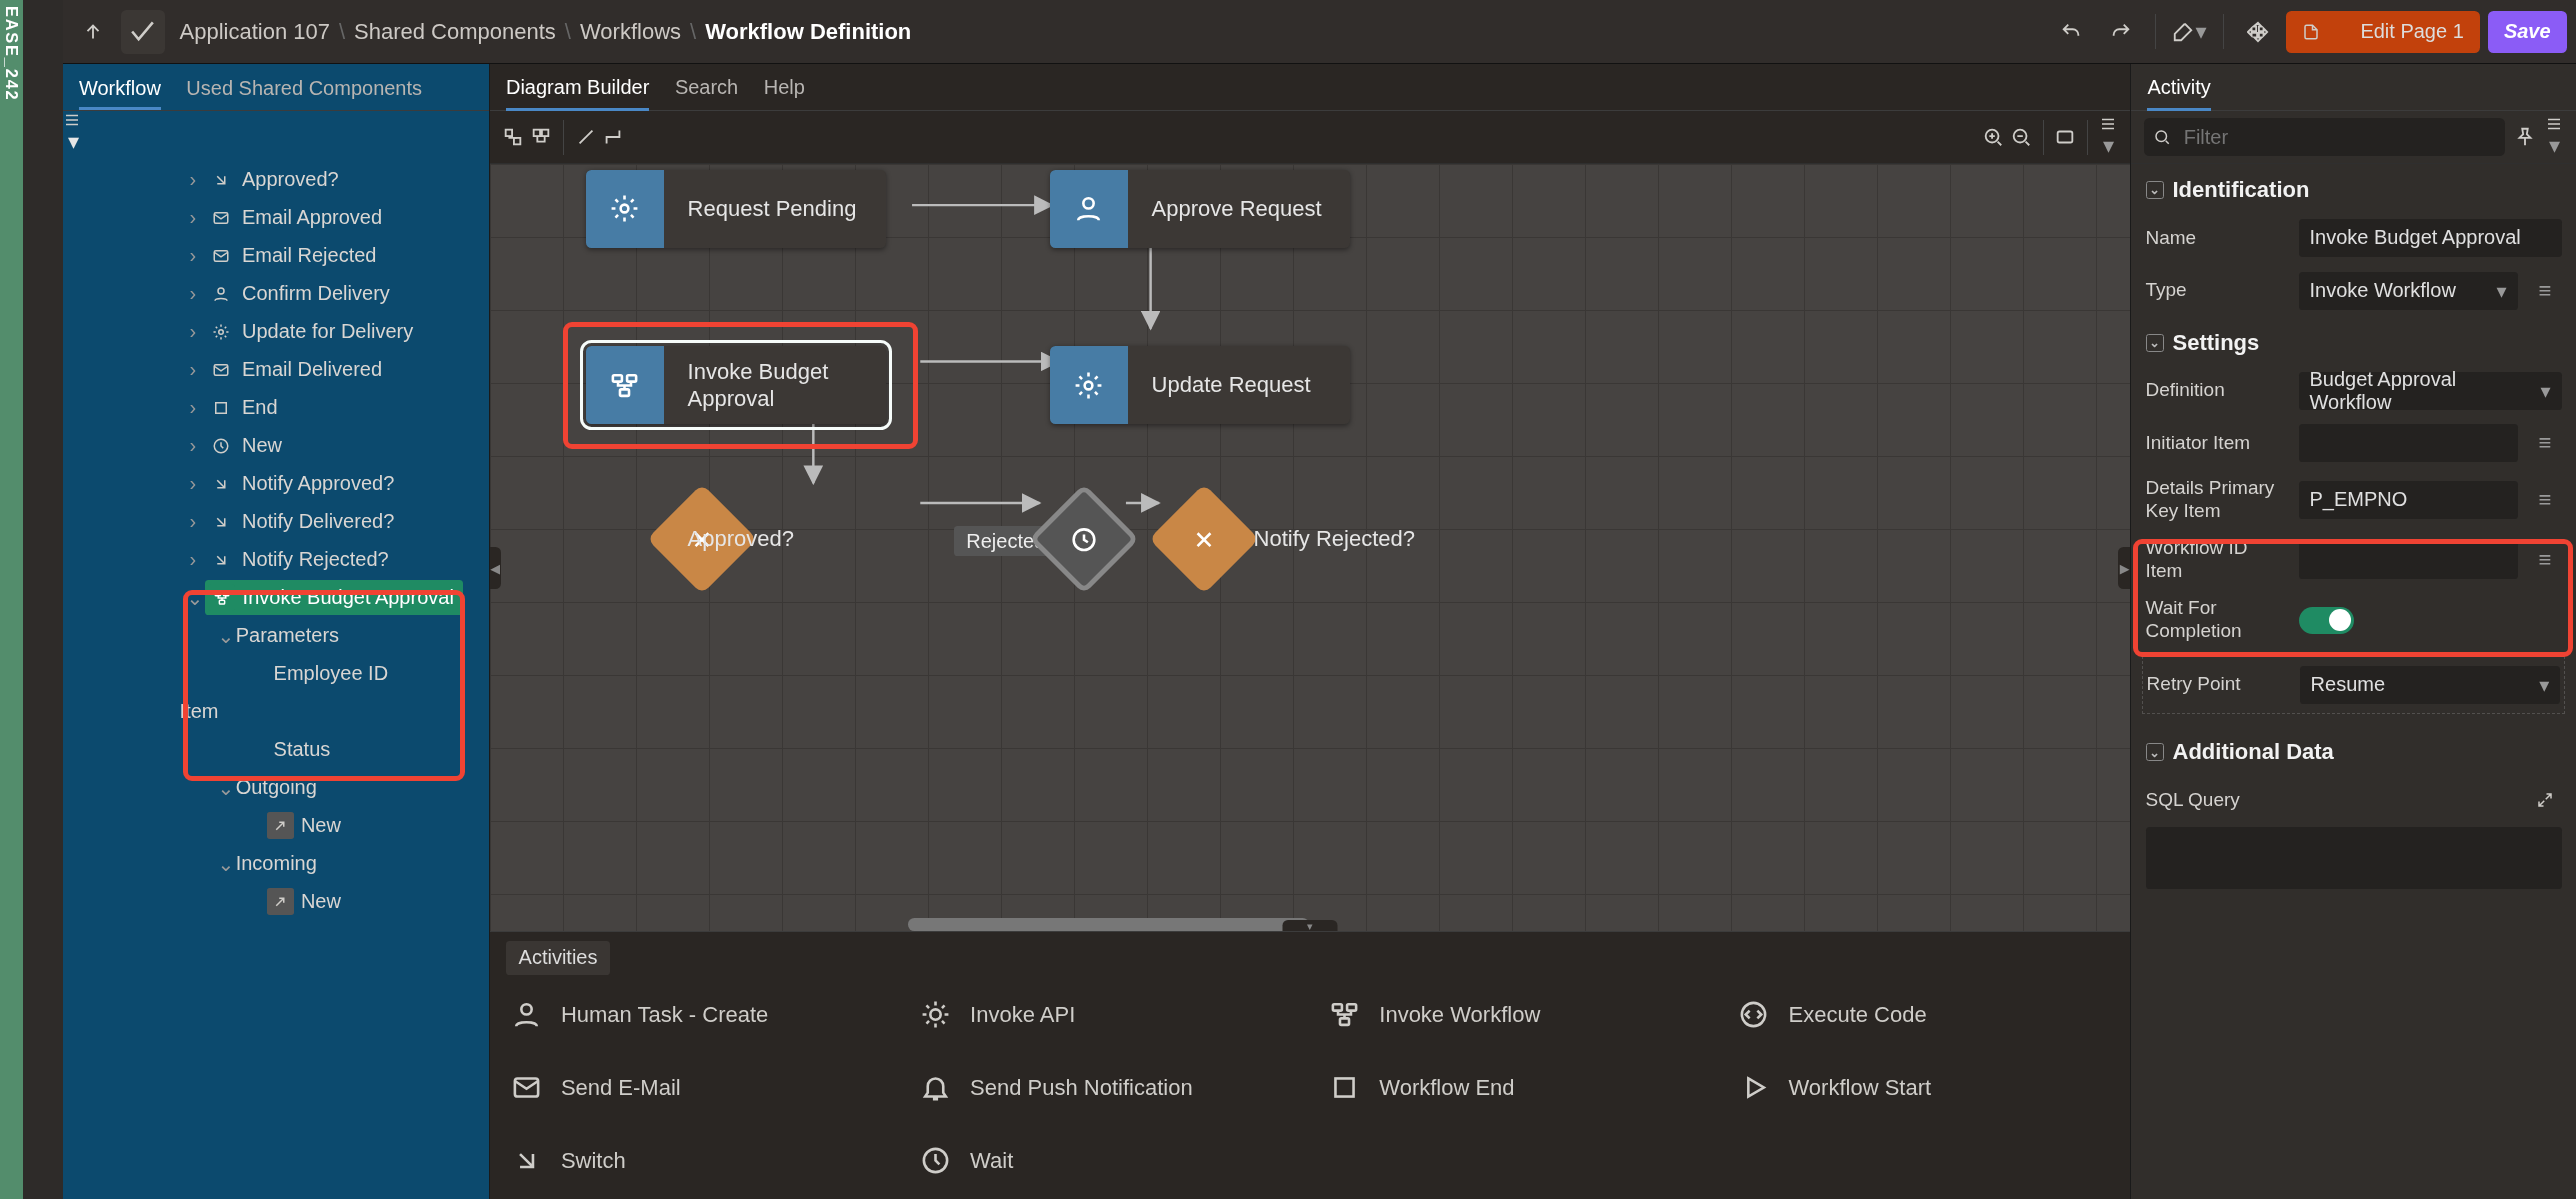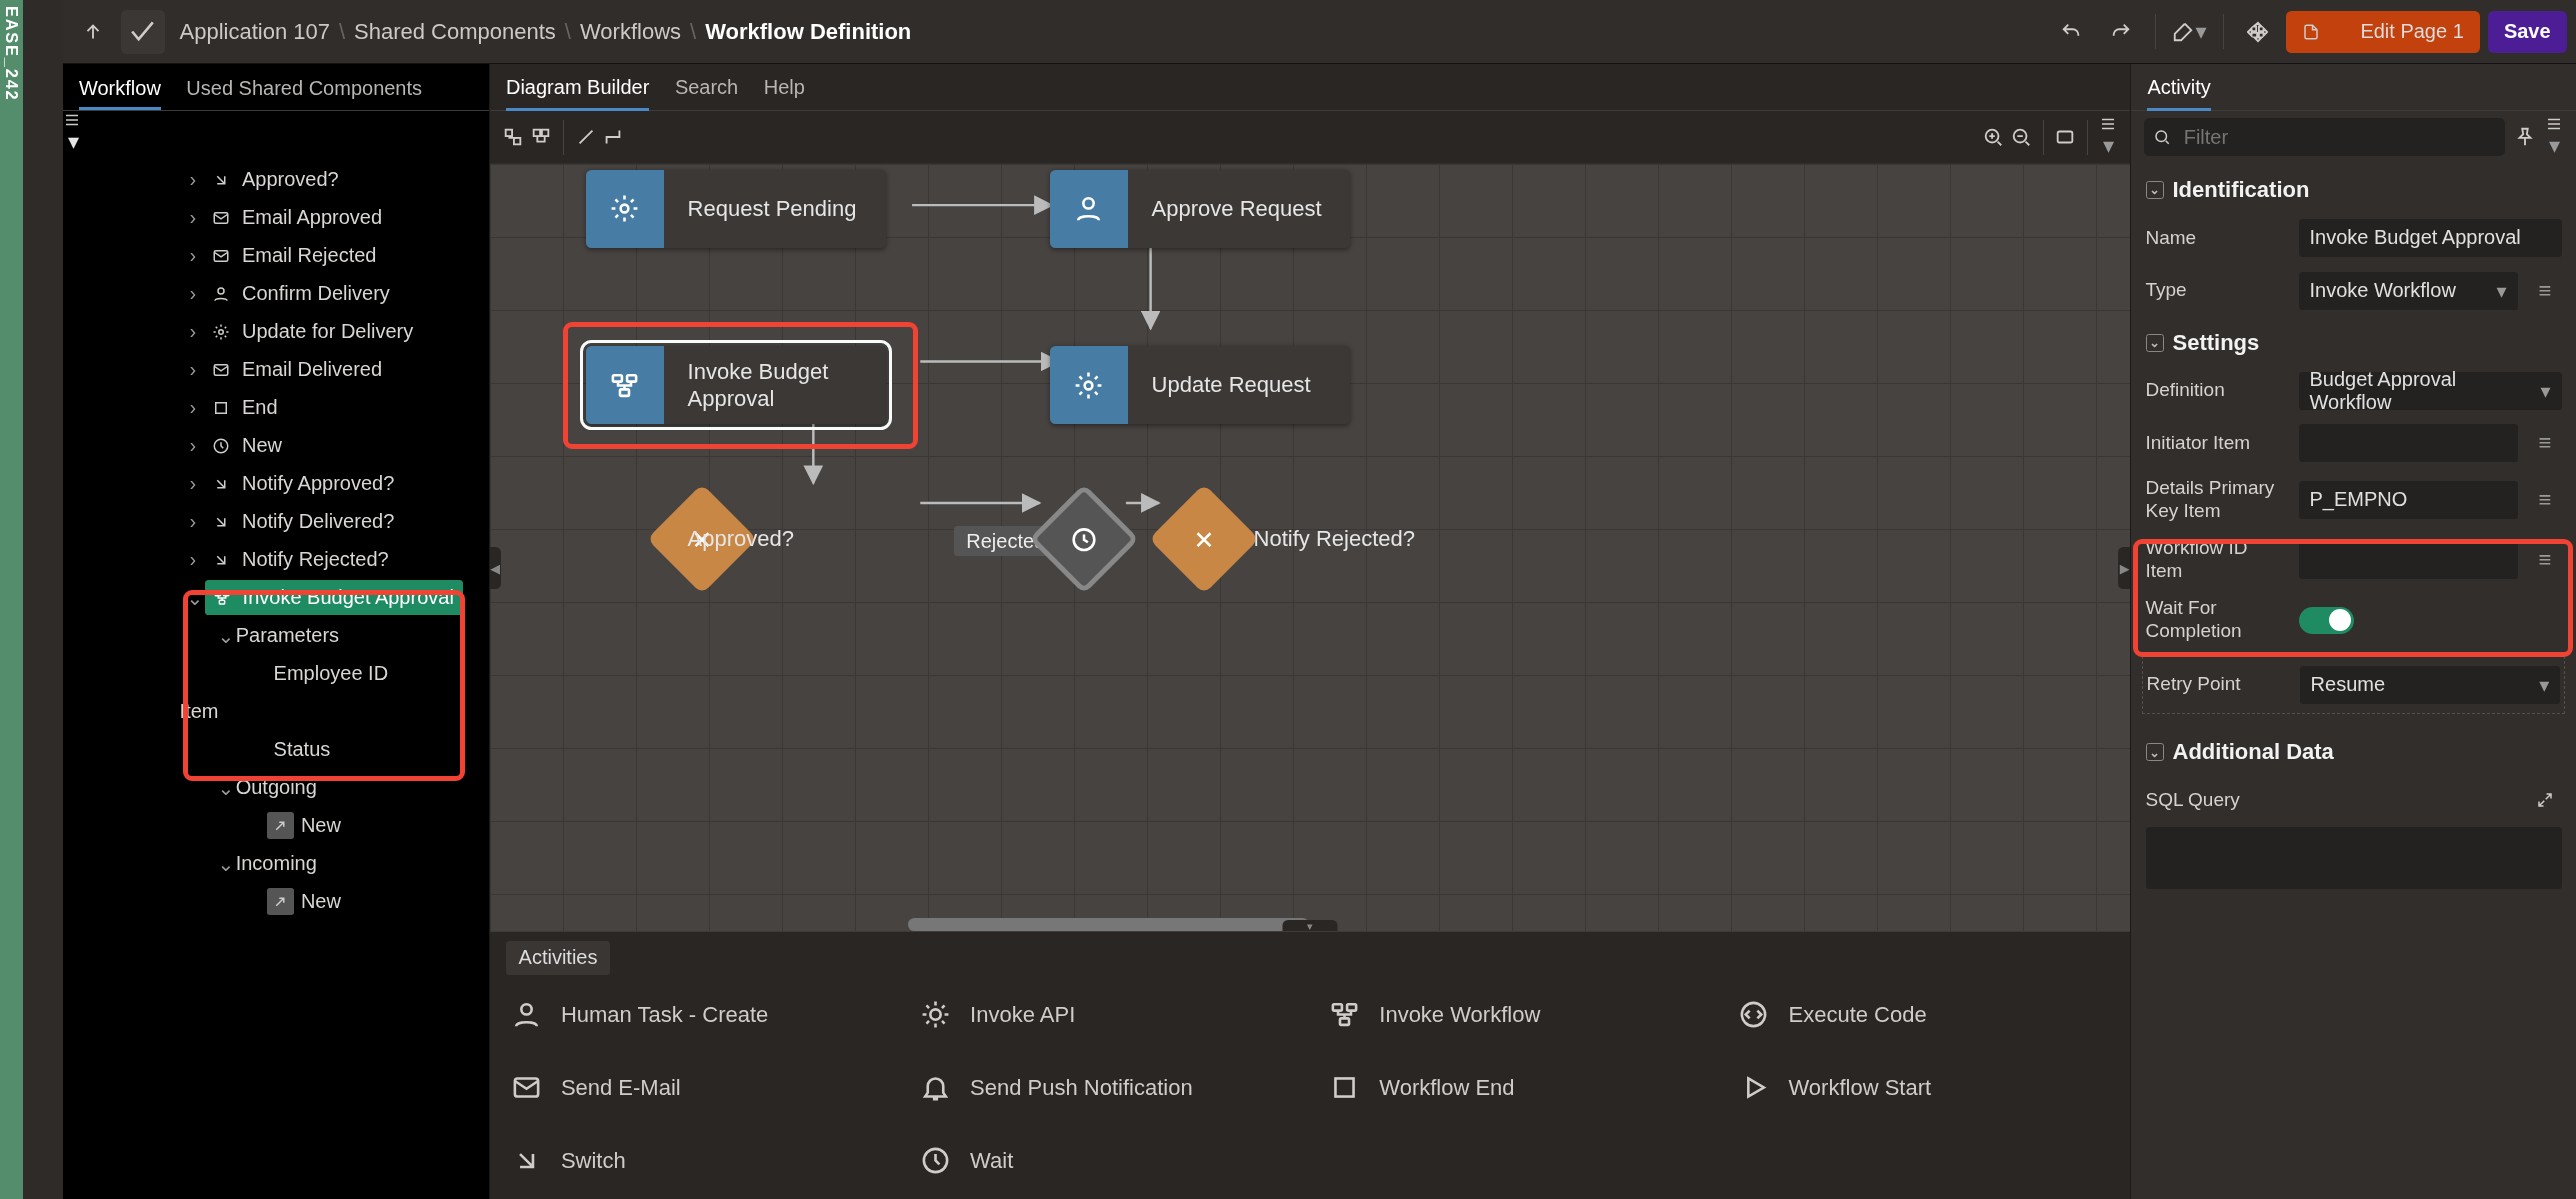--- a/index.html
+++ b/index.html
@@ -60,25 +60,25 @@
 .vsep { width: 0.9px; height: 35px; background: #444; margin: 0 5.5px; }
 .btn {
   height: 42px;
   padding: 0 16.4px;
   border-radius: 5.5px;
   display: flex; align-items: center; gap: 9px;
   cursor: pointer;
   font-size: 20px;
 }
 .btn.dark { background: #c2410c; color: #ddd; gap: 40px; }
-.btn.primary { background: #4c1d95; color: #fff; font-weight: 600; }
+.btn.primary { background: #8b5cf6; color: #fff; font-weight: 600; font-style: italic; }
 
 
 .cols { flex: 1; display: flex; min-height: 0; }
-.left-col { width: 427px; background: #000000; display: flex; flex-direction: column; border-right: 0.9px solid #1a1a1a; }
+.left-col { width: 427px; background: #0c4a6e; display: flex; flex-direction: column; border-right: 0.9px solid #1a1a1a; }
 .center-col { flex: 1; display: flex; flex-direction: column; min-width: 0; background: #2a2623; }
 .right-col { width: 446px; background: #312e2b; display: flex; flex-direction: column; border-left: 0.9px solid #1a1a1a; }
 
 
 .subtabs {
   display: flex; gap: 25.5px;
   padding: 0 16.4px;
   border-bottom: 0.9px solid #3c3c3c;
   font-size: 20px;
   height: 47px;

